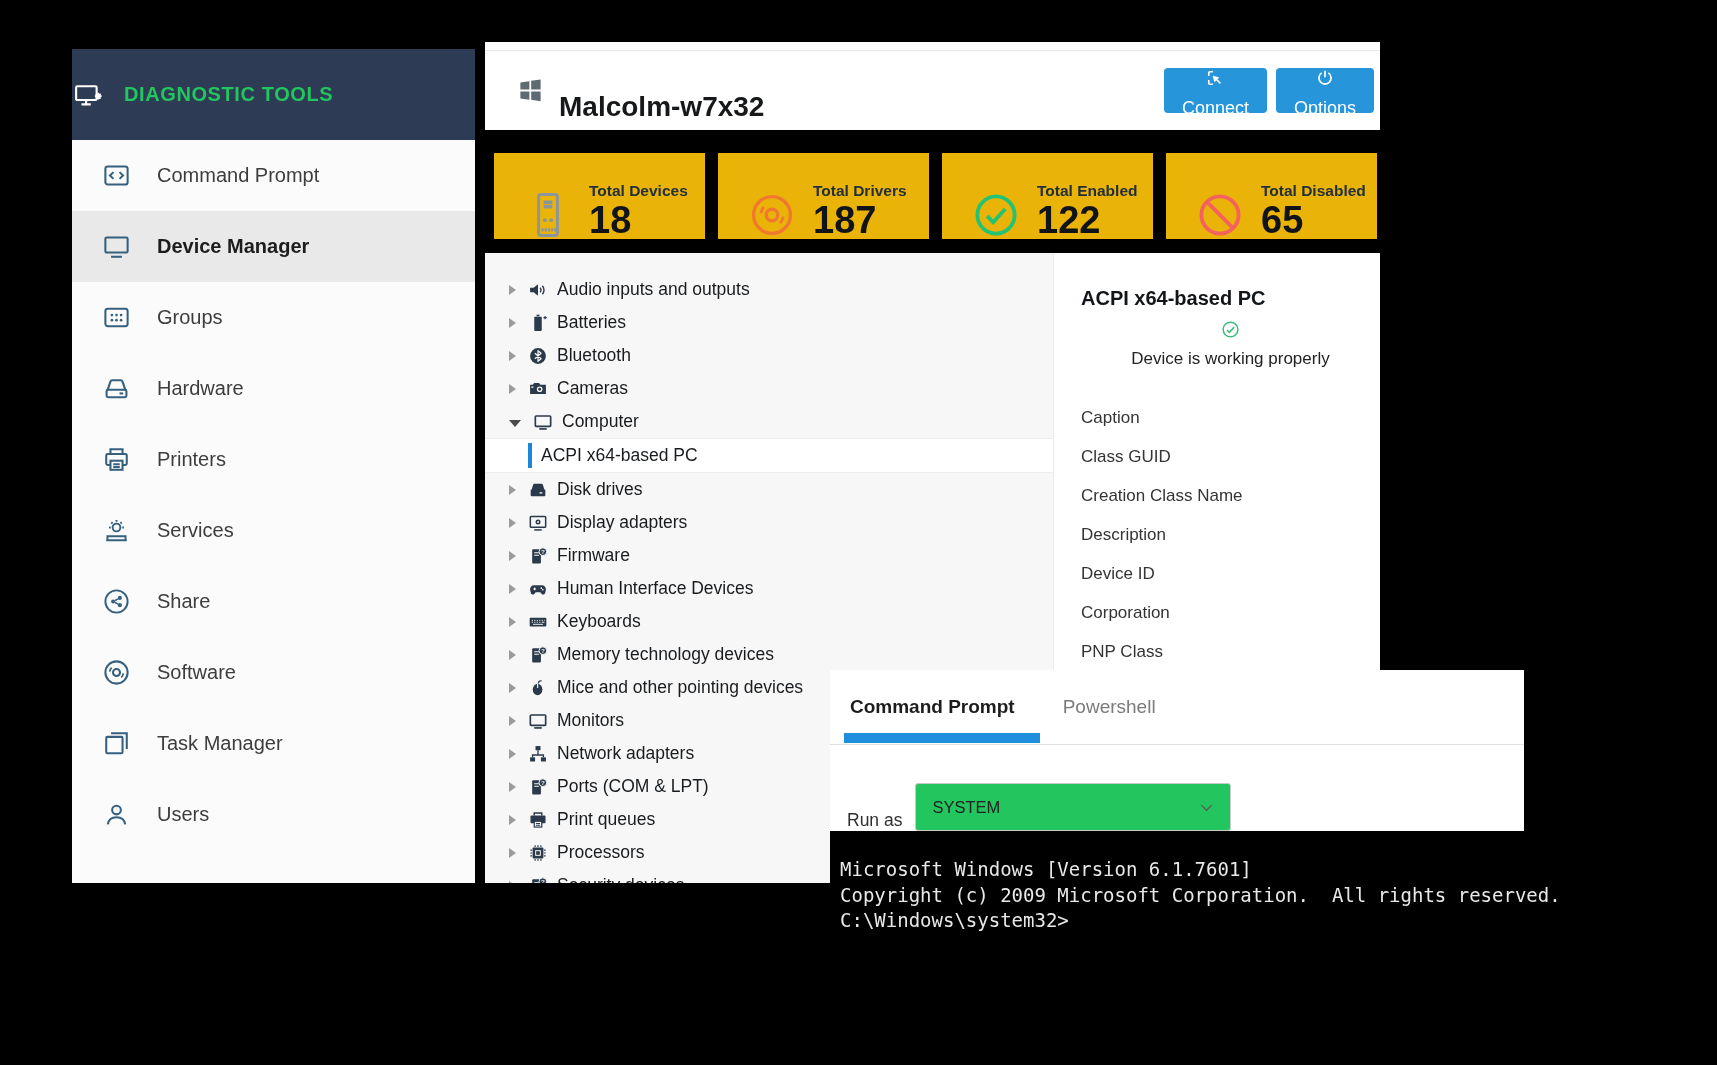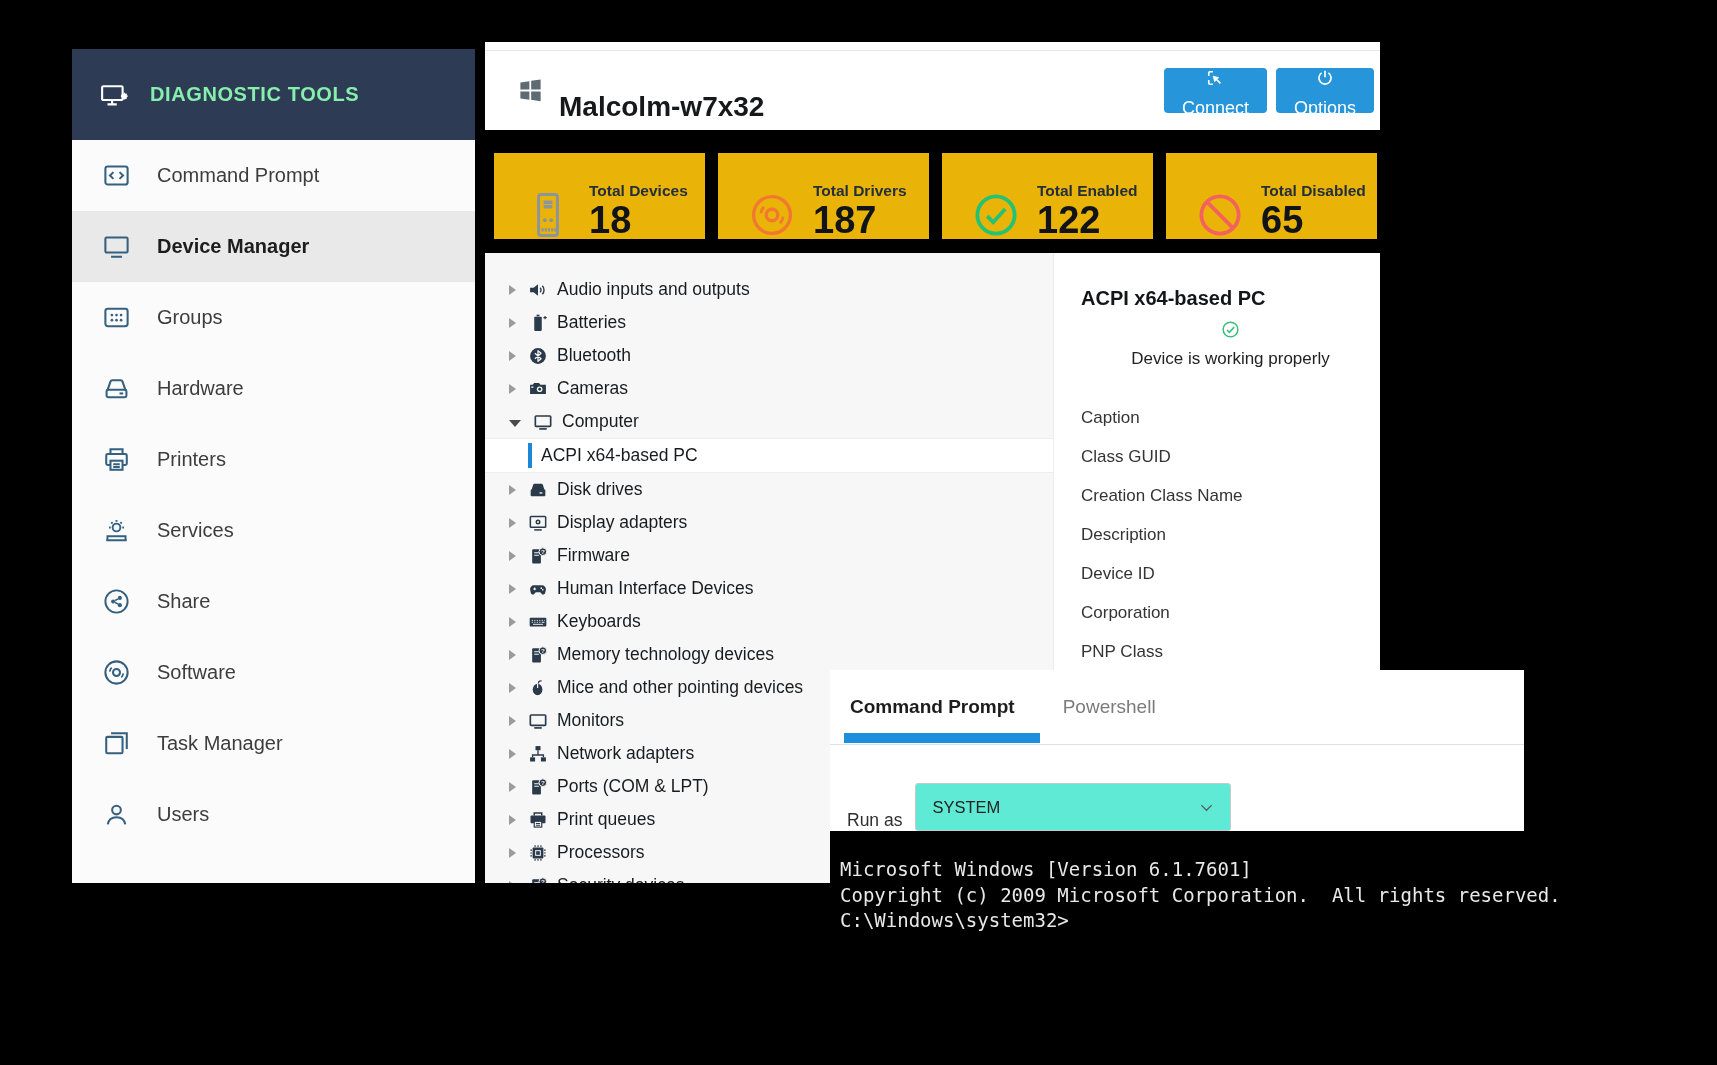--- a/index.html
+++ b/index.html
@@ -2,22 +2,22 @@
 <html><head>
 <meta charset="utf-8">
 <style>
   html,body{margin:0;padding:0;background:#000;}
   #canvas{position:relative;width:1717px;height:1065px;background:#000;overflow:hidden;
           font-family:"Liberation Sans",sans-serif;}
   svg{width:100%;height:100%;display:block;}
 
   
   #sidebar{position:absolute;left:72px;top:49px;width:403px;height:834px;background:#fbfbfb;}
-  .sb-header{height:91px;background:#2d3b55;color:#86efac;display:flex;align-items:center;
-             padding-left:26px;gap:20px;}
+  .sb-header{height:91px;background:#2d3b55;color:#22c55e;display:flex;align-items:center;
+             gap:20px;}
   .sb-header-icon{width:32px;height:30px;color:#fff;flex:0 0 auto;}
   .sb-title{font-size:20px;font-weight:bold;letter-spacing:.6px;}
   .sb-item{height:71px;display:flex;align-items:center;padding-left:30px;gap:26px;
            font-size:20px;color:#3d3d3d;cursor:pointer;}
   .sb-item.selected{background:#e9e9e9;font-weight:bold;color:#1d1d1d;}
   .sb-icon{width:29px;height:29px;color:#35607f;flex:0 0 auto;}
 
   
   #main-header{position:absolute;left:485px;top:42px;width:895px;height:88px;background:#fff;}
   #main-header::before{content:'';position:absolute;left:0;top:8px;right:0;height:1px;background:#e7e7e7;}
@@ -64,21 +64,21 @@
   #console{position:absolute;left:830px;top:670px;width:694px;height:282px;background:#fff;z-index:5;}
   .tab-row{height:75px;display:flex;align-items:center;padding-left:20px;gap:48px;
            border-bottom:1px solid #e0e0e0;box-sizing:border-box;position:relative;}
   .tab{font-size:19px;color:#7b7b7b;cursor:pointer;position:relative;}
   .tab.active{color:#1d1d1d;font-weight:bold;}
   .tab.active::after{content:'';position:absolute;left:-6px;width:196px;top:37px;height:10px;background:#1f8fdd;}
   .runas-row{height:86px;display:flex;align-items:flex-end;padding-left:17px;box-sizing:border-box;}
   .runas-label{font-size:17.5px;color:#2f2f2f;}
   .runas-select{margin-left:13px;width:316px;height:48px;border:1px solid #c9c9c9;border-radius:3px;
                 display:flex;align-items:center;justify-content:space-between;padding:0 14px 0 16px;
-                box-sizing:border-box;font-size:16.5px;color:#222;cursor:pointer;background:#5eead4;}
+                box-sizing:border-box;font-size:16.5px;color:#222;cursor:pointer;background:#22c55e;}
   .chev{width:19px;height:19px;color:#5b5b5b;}
   .terminal{height:121px;background:#000;padding:26px 0 0 10px;box-sizing:border-box;
             font-family:"DejaVu Sans Mono","Liberation Mono",monospace;font-size:19px;color:#e8e8e8;}
   .term-line{white-space:pre;line-height:25.5px;}
 </style>
 </head>
 <body>
 
 <div id="canvas">
 

